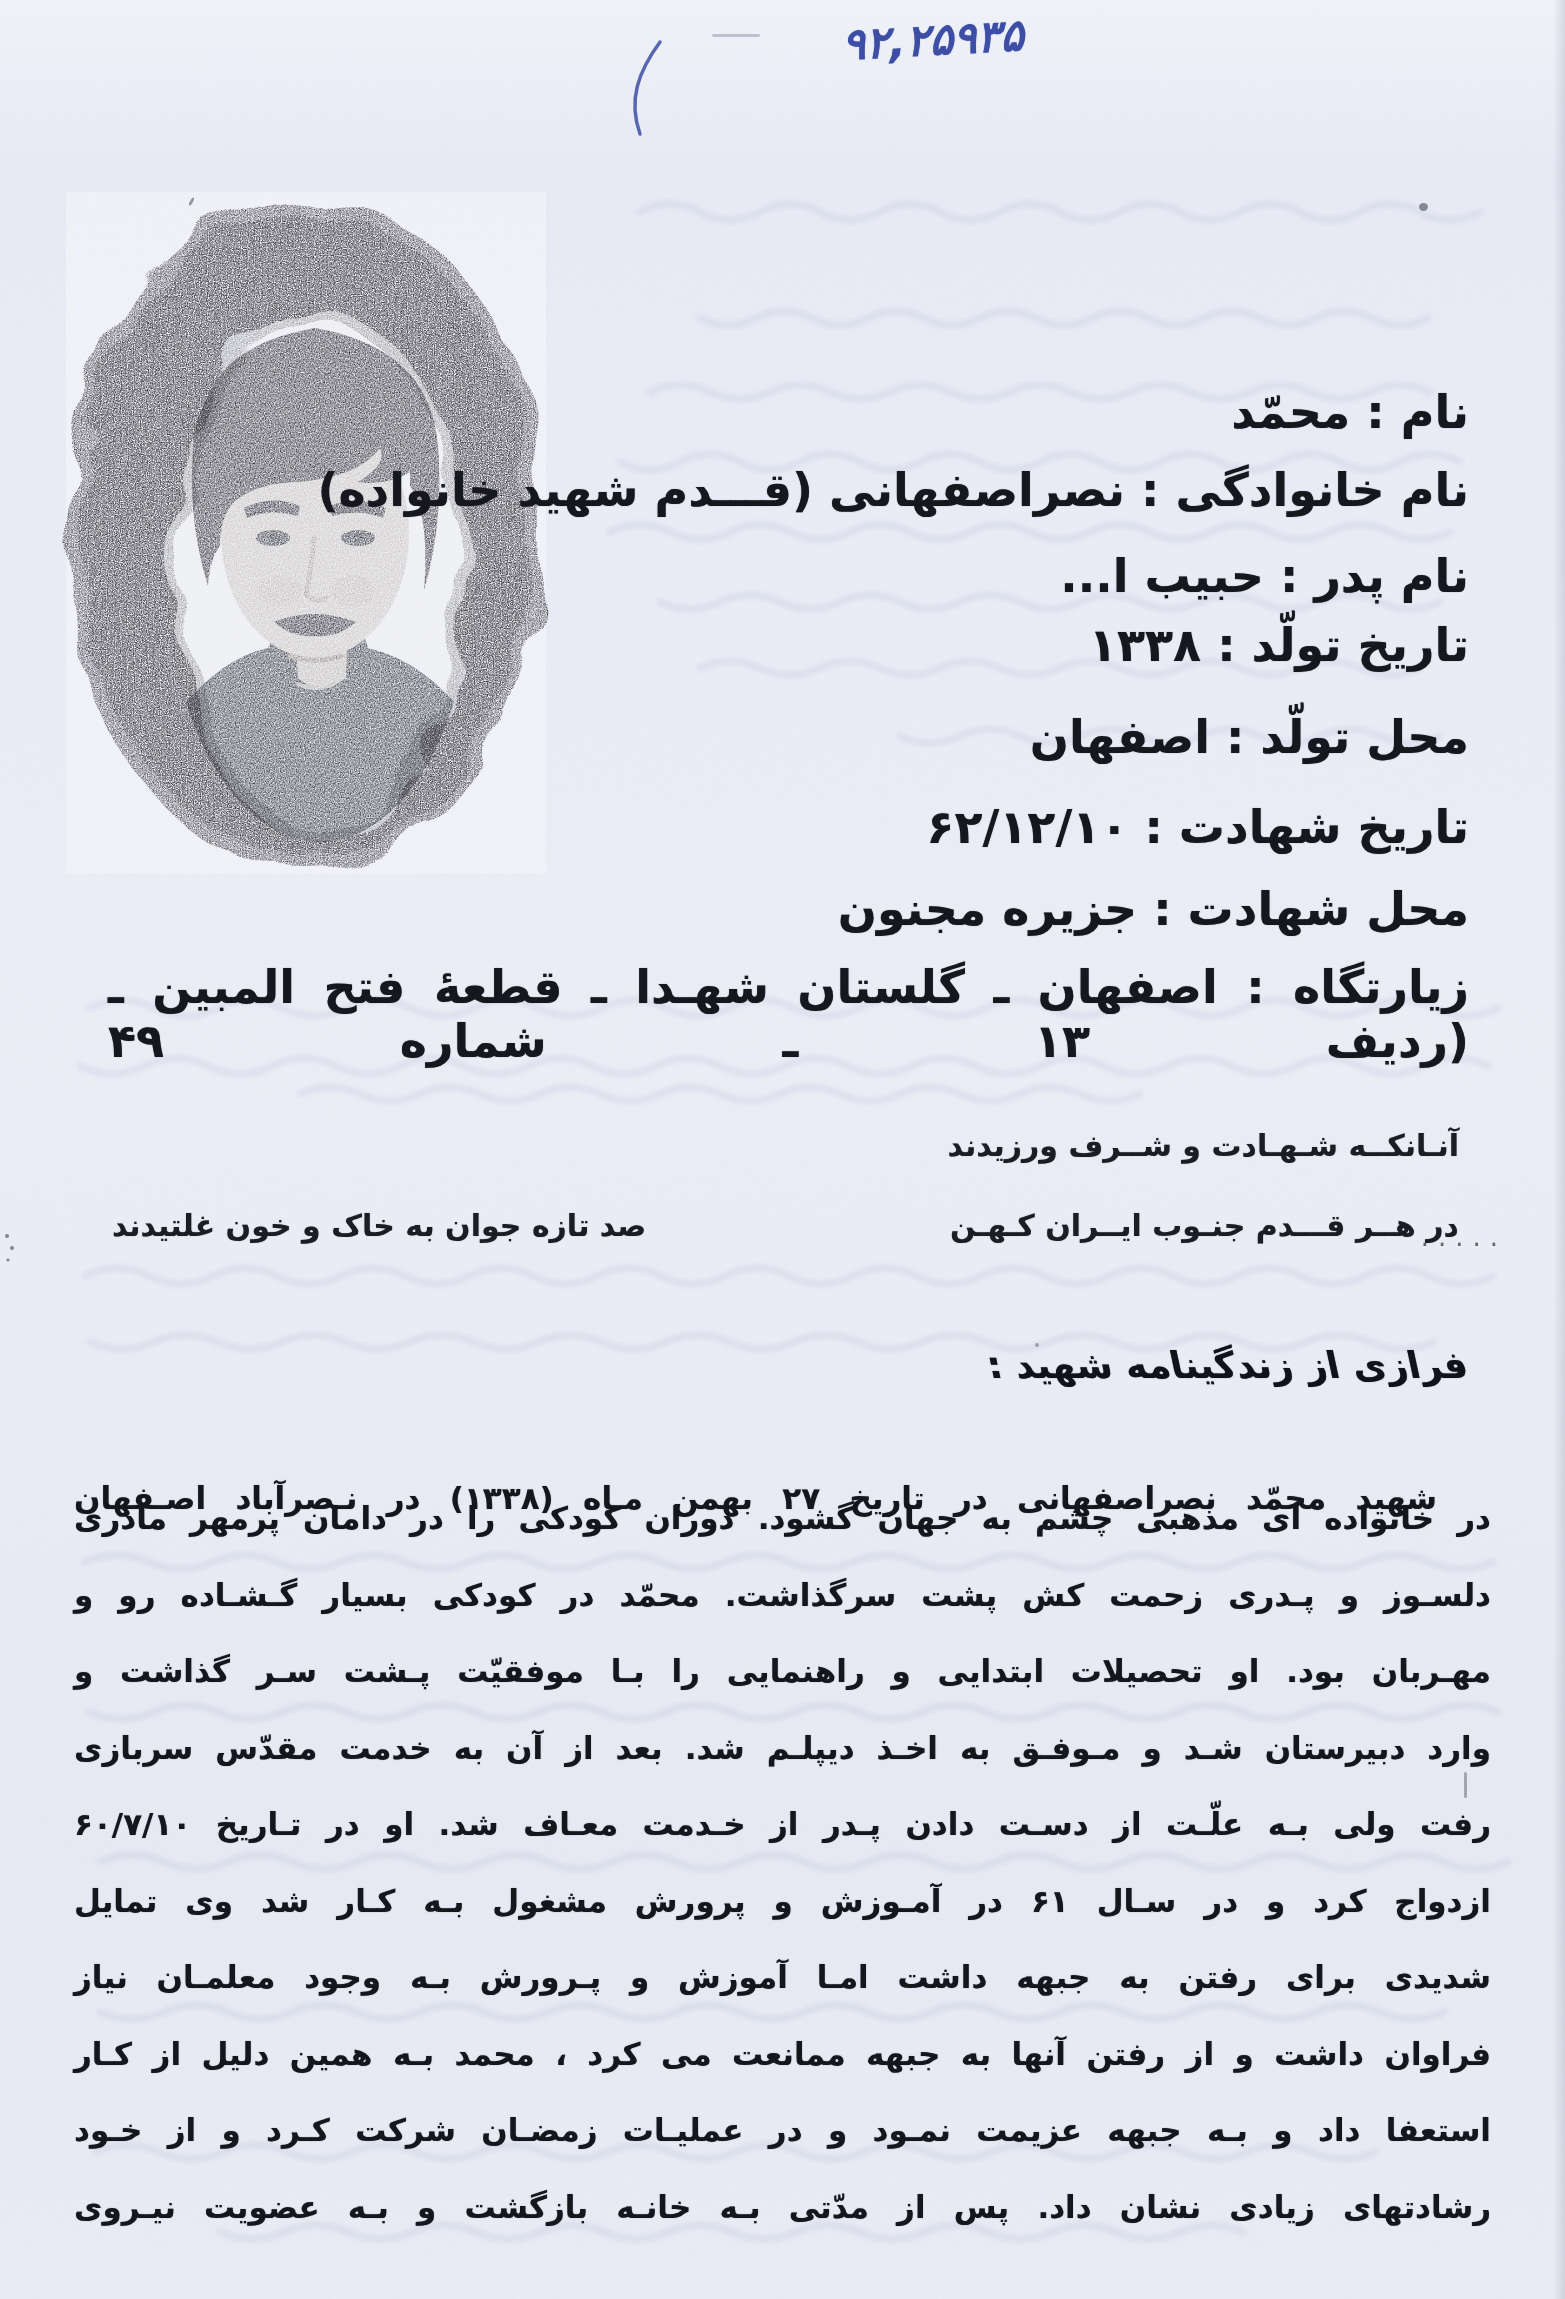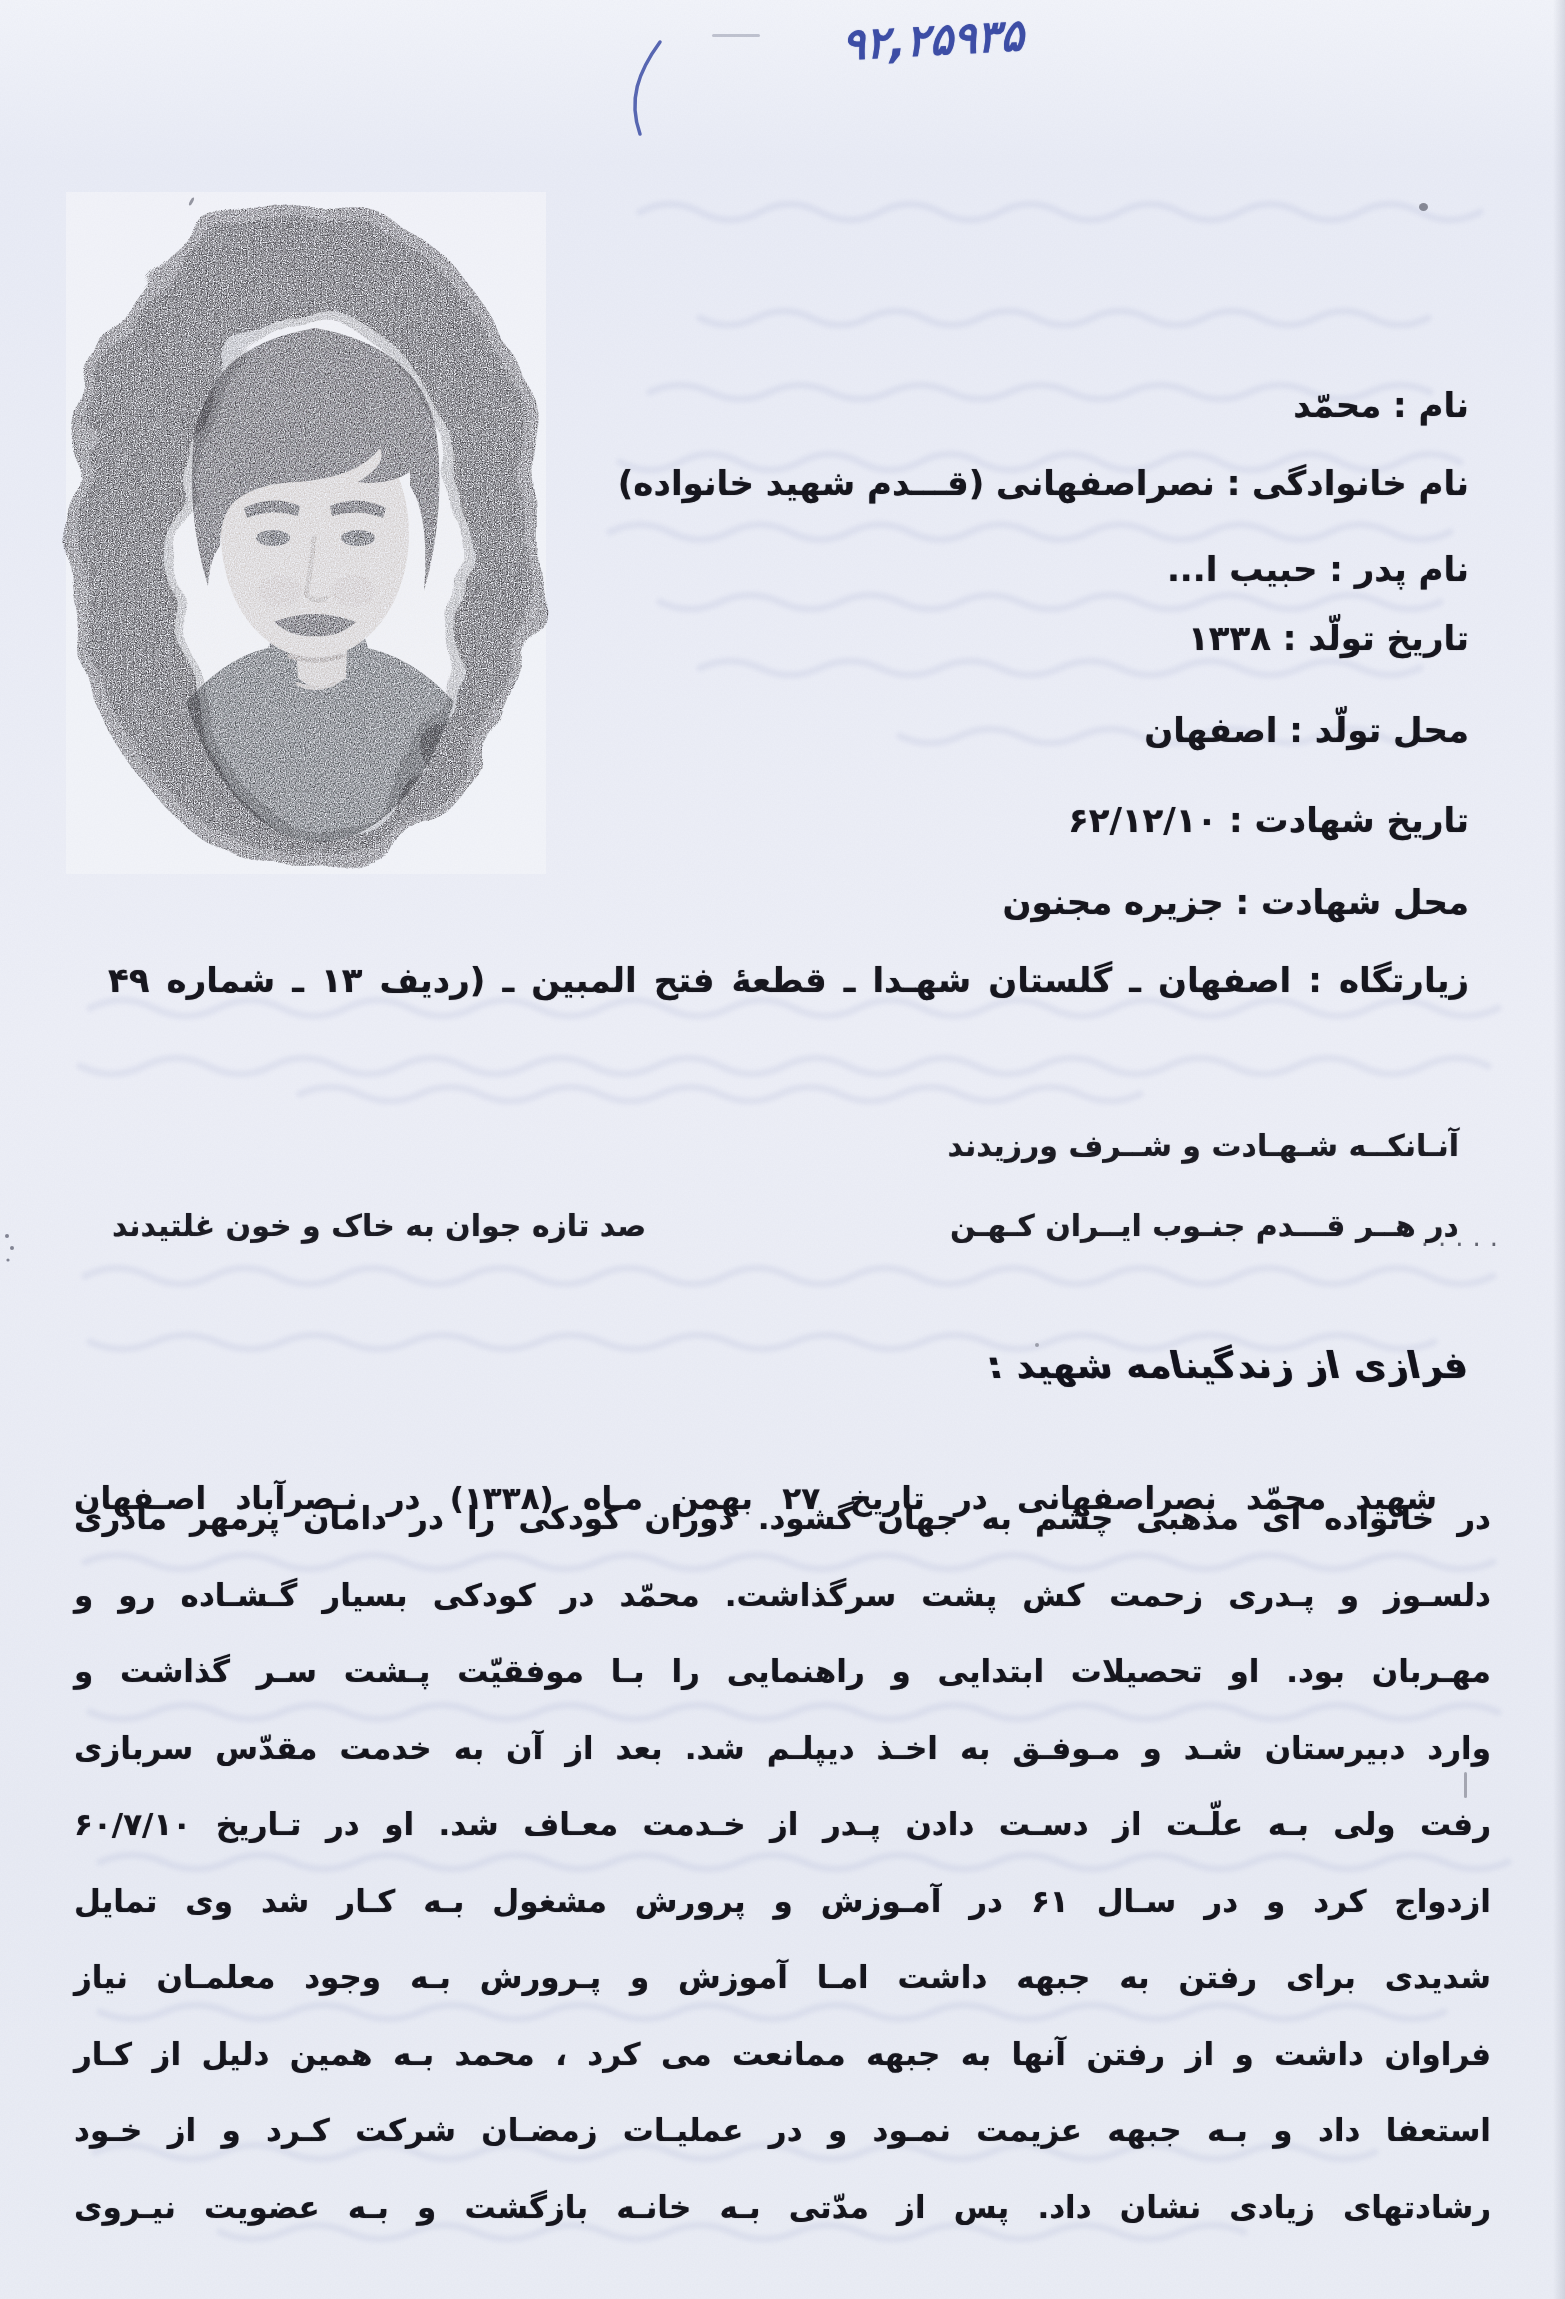--- a/index.html
+++ b/index.html
@@ -15,21 +15,21 @@
     position:absolute;left:842px;top:10px;width:330px;height:70px;
     color:#3c4da6;font-size:44px;font-style:italic;font-weight:bold;letter-spacing:3px;
     transform:rotate(-3deg);direction:ltr;text-align:left;
     text-shadow:0 0 1px rgba(60,77,166,.6);
   }
   .pen-stroke{position:absolute;left:598px;top:34px;}
   .scan-dash{position:absolute;left:712px;top:34px;width:48px;height:3px;background:#b6bac8;opacity:.85;border-radius:2px;}
   .speck{position:absolute;background:#6d6f7c;border-radius:50%;}
   .photo{position:absolute;left:58px;top:186px;width:497px;height:698px;}
   .field{
-    position:absolute;right:96px;font-size:34px;font-weight:bold;white-space:nowrap;
+    position:absolute;right:96px;font-size:46px;font-weight:bold;white-space:nowrap;
     color:#15151c;text-shadow:0 0 1px rgba(18,18,30,.55);
   }
   .f0{top:385px}.f1{top:463px}.f2{top:549px}.f3{top:618px}
   .f4{top:710px}.f5{top:800px}.f6{top:882px}
   .f7{top:960px;left:108px;right:96px;white-space:normal;text-align:justify;text-align-last:justify;}
   .poem-line{
     position:absolute;left:112px;right:106px;display:flex;justify-content:space-between;
     font-size:30px;font-weight:bold;color:#1b1b22;text-shadow:0 0 1px rgba(20,20,35,.45);
   }
   .pl1{top:1128px}.pl2{top:1208px}

